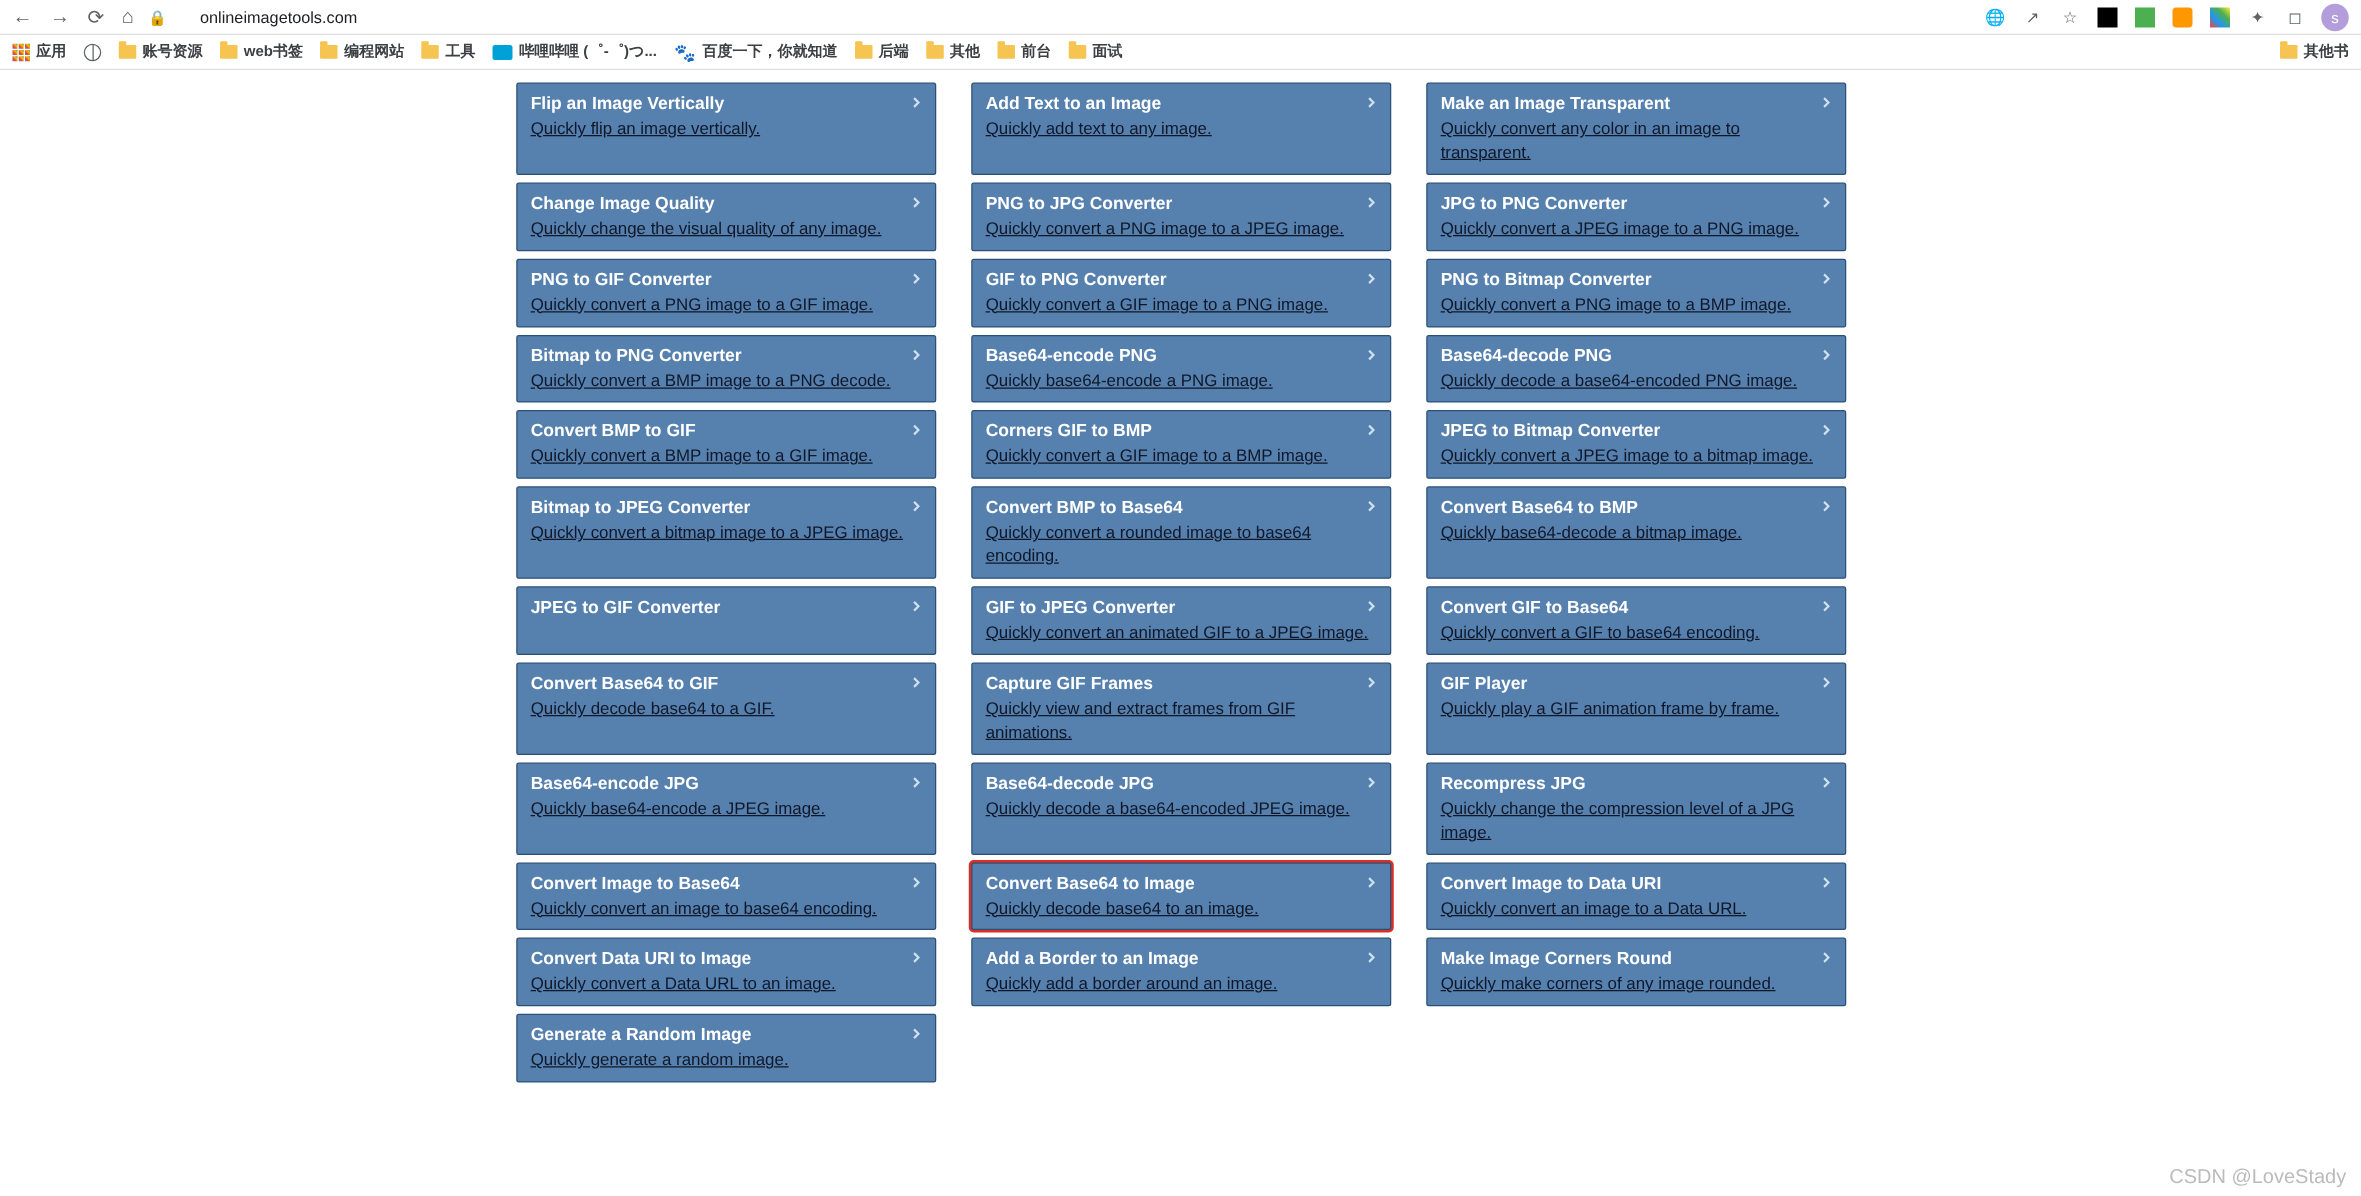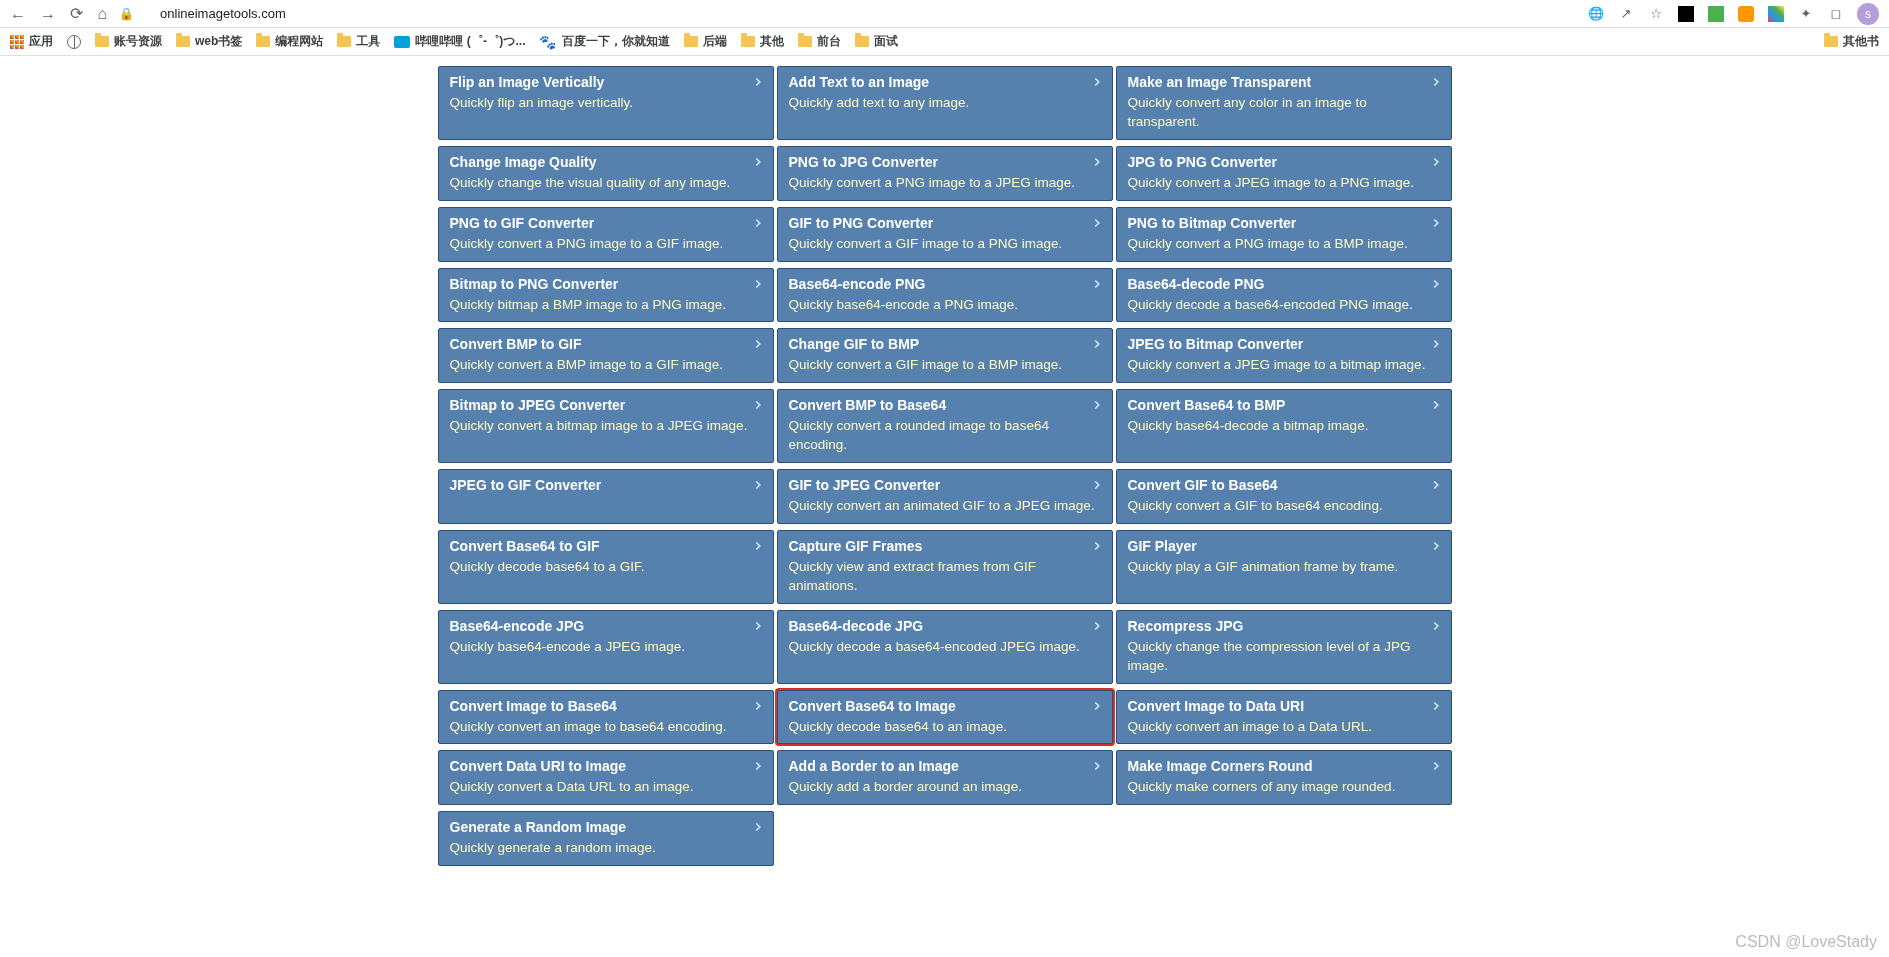--- a/index.html
+++ b/index.html
@@ -25,25 +25,25 @@
   .apps { width:14px; height:14px; display:grid; grid-template-columns:repeat(3,1fr); grid-template-rows:repeat(3,1fr); gap:1px;}
   .apps span{background:linear-gradient(45deg,#4285f4,#ea4335,#fbbc05,#34a853);}
   .globe { width:14px; height:14px; border:1.5px solid #5f6368; border-radius:50%; position:relative;}
   .globe::after{content:"";position:absolute;top:0;bottom:0;left:50%;width:1px;background:#5f6368;}
   .bili{width:16px;height:12px;background:#00a1d6;border-radius:2px;position:relative;}
   .paw{color:#3385ff;font-size:14px;}
   .bm-right{margin-left:auto;}
 
   
   .page { padding:10px 0 30px 0; }
-  .grid { display:grid; grid-template-columns:repeat(3,336px); gap:6px 3px; justify-content:center; }
+  .grid { display:grid; grid-template-columns:repeat(3,336px); gap:6px 28px; justify-content:center; }
   .card { background:#5680ad; border:1px solid #2b5077; border-radius:2px; padding:7px 11px; color:#fff; position:relative; cursor:pointer; }
   .card.highlight{ box-shadow:0 0 0 2px #d93025; }
   .card-title { font-weight:700; font-size:14px; margin-bottom:4px; }
-  .card-desc { font-size:13.5px; line-height:1.4; color:#fef9c3;}
+  .card-desc { font-size:13.5px; line-height:1.4; color:#0f172a;text-decoration:underline;}
   .chev { position:absolute; right:8px; top:8px; color:#cfe0f0; }
   .chev svg{width:14px;height:14px;}
   .col1-only { grid-column:1; }
 
   .watermark{position:fixed;right:12px;bottom:6px;color:#bbb;font-size:16px;}
 </style>
 </head>
 <body>
 
 <div class="browser-chrome">
@@ -203,21 +203,21 @@
       </div>
       <div class="card">
         <div class="card-title">PNG to Bitmap Converter</div>
         <div class="card-desc">Quickly convert a PNG image to a BMP image.</div>
         <span class="chev"><svg viewBox="0 0 24 24" fill="none" stroke="currentColor" stroke-width="3">
             <polyline points="9 6 15 12 9 18"></polyline>
           </svg></span>
       </div>
       <div class="card">
         <div class="card-title">Bitmap to PNG Converter</div>
-        <div class="card-desc">Quickly bitmap a BMP image to a PNG image.</div>
+        <div class="card-desc">Quickly convert a BMP image to a PNG decode.</div>
         <span class="chev"><svg viewBox="0 0 24 24" fill="none" stroke="currentColor" stroke-width="3">
             <polyline points="9 6 15 12 9 18"></polyline>
           </svg></span>
       </div>
       <div class="card">
         <div class="card-title">Base64-encode PNG</div>
         <div class="card-desc">Quickly base64-encode a PNG image.</div>
         <span class="chev"><svg viewBox="0 0 24 24" fill="none" stroke="currentColor" stroke-width="3">
             <polyline points="9 6 15 12 9 18"></polyline>
           </svg></span>
@@ -230,21 +230,21 @@
           </svg></span>
       </div>
       <div class="card">
         <div class="card-title">Convert BMP to GIF</div>
         <div class="card-desc">Quickly convert a BMP image to a GIF image.</div>
         <span class="chev"><svg viewBox="0 0 24 24" fill="none" stroke="currentColor" stroke-width="3">
             <polyline points="9 6 15 12 9 18"></polyline>
           </svg></span>
       </div>
       <div class="card">
-        <div class="card-title">Change GIF to BMP</div>
+        <div class="card-title">Corners GIF to BMP</div>
         <div class="card-desc">Quickly convert a GIF image to a BMP image.</div>
         <span class="chev"><svg viewBox="0 0 24 24" fill="none" stroke="currentColor" stroke-width="3">
             <polyline points="9 6 15 12 9 18"></polyline>
           </svg></span>
       </div>
       <div class="card">
         <div class="card-title">JPEG to Bitmap Converter</div>
         <div class="card-desc">Quickly convert a JPEG image to a bitmap image.</div>
         <span class="chev"><svg viewBox="0 0 24 24" fill="none" stroke="currentColor" stroke-width="3">
             <polyline points="9 6 15 12 9 18"></polyline>

